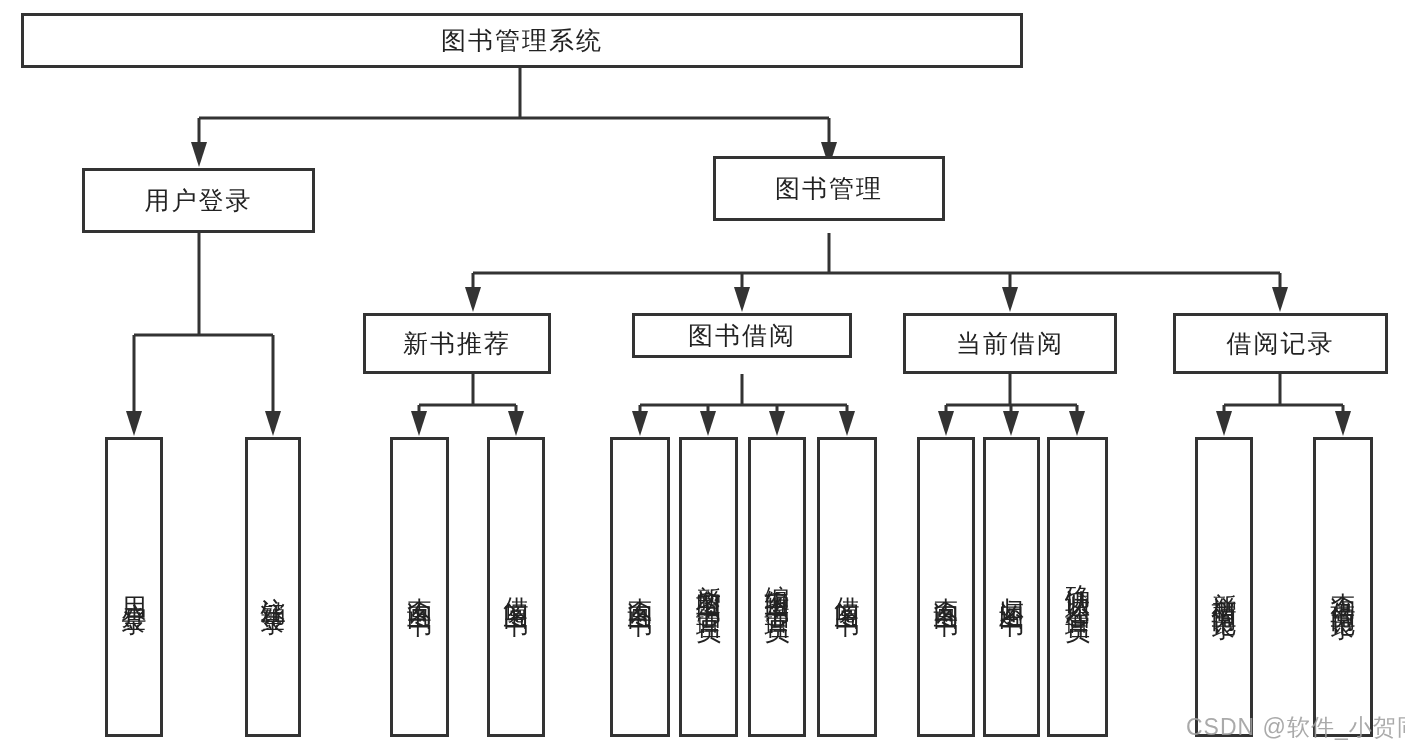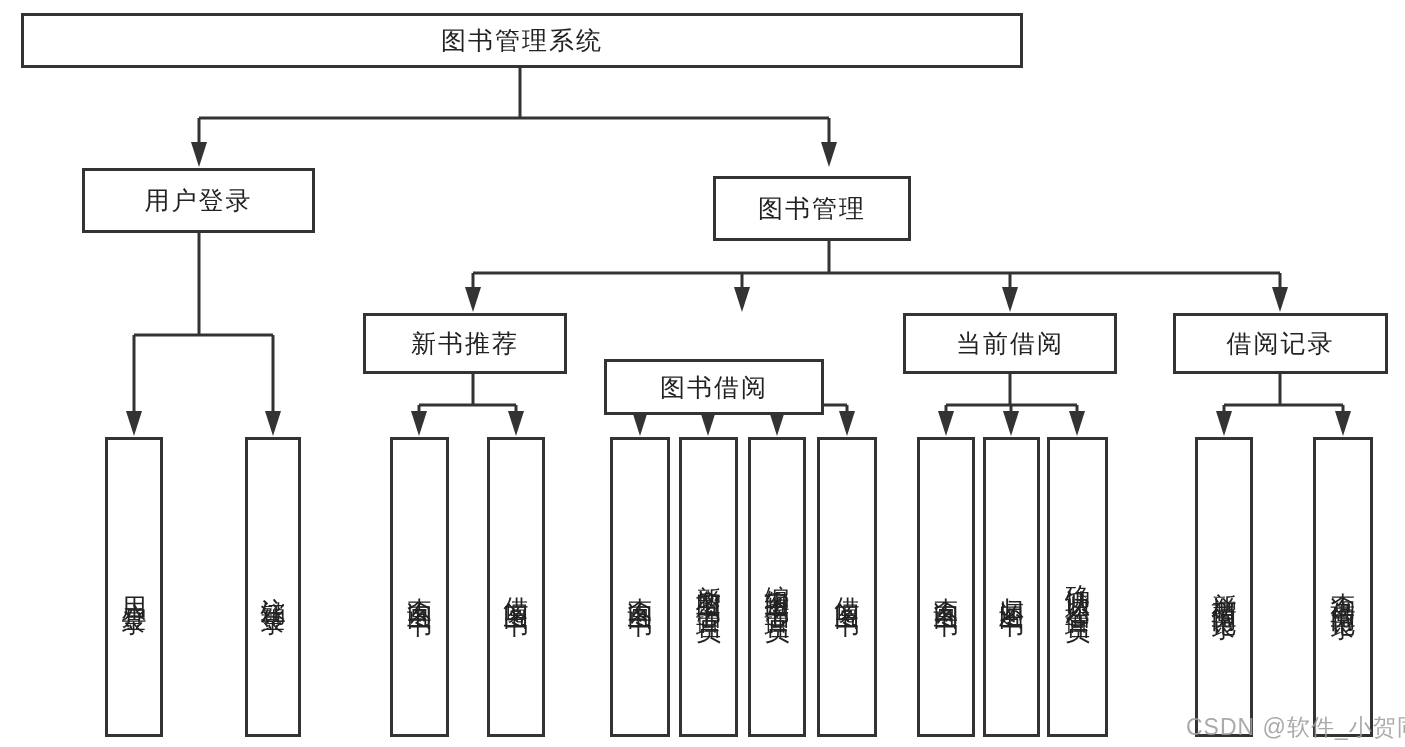--- a/index.html
+++ b/index.html
@@ -80,28 +80,28 @@
     </g>
   </svg>
 
   <div class="node" style="left:21px;top:13px;width:1002px;height:55px;">
     <span class="lbl">图书管理系统</span>
   </div>
 
   <div class="node" style="left:82px;top:168px;width:233px;height:65px;">
     <span class="lbl">用户登录</span>
   </div>
-  <div class="node" style="left:713px;top:176px;width:198px;height:65px;">
+  <div class="node" style="left:713px;top:156px;width:232px;height:65px;">
     <span class="lbl">图书管理</span>
   </div>
 
-  <div class="node" style="left:363px;top:313px;width:204px;height:61px;">
+  <div class="node" style="left:363px;top:313px;width:188px;height:61px;">
     <span class="lbl">新书推荐</span>
   </div>
-  <div class="node" style="left:604px;top:313px;width:220px;height:56px;margin-top:46px;">
+  <div class="node" style="left:632px;top:313px;width:220px;height:45px;">
     <span class="lbl">图书借阅</span>
   </div>
   <div class="node" style="left:1173px;top:313px;width:215px;height:61px;">
     <span class="lbl">借阅记录</span>
   </div>
   <div class="node" style="left:903px;top:313px;width:214px;height:61px;">
     <span class="lbl">当前借阅</span>
   </div>
 
   <div class="node vnode" style="left:105px;top:437px;width:58px;height:300px;">

